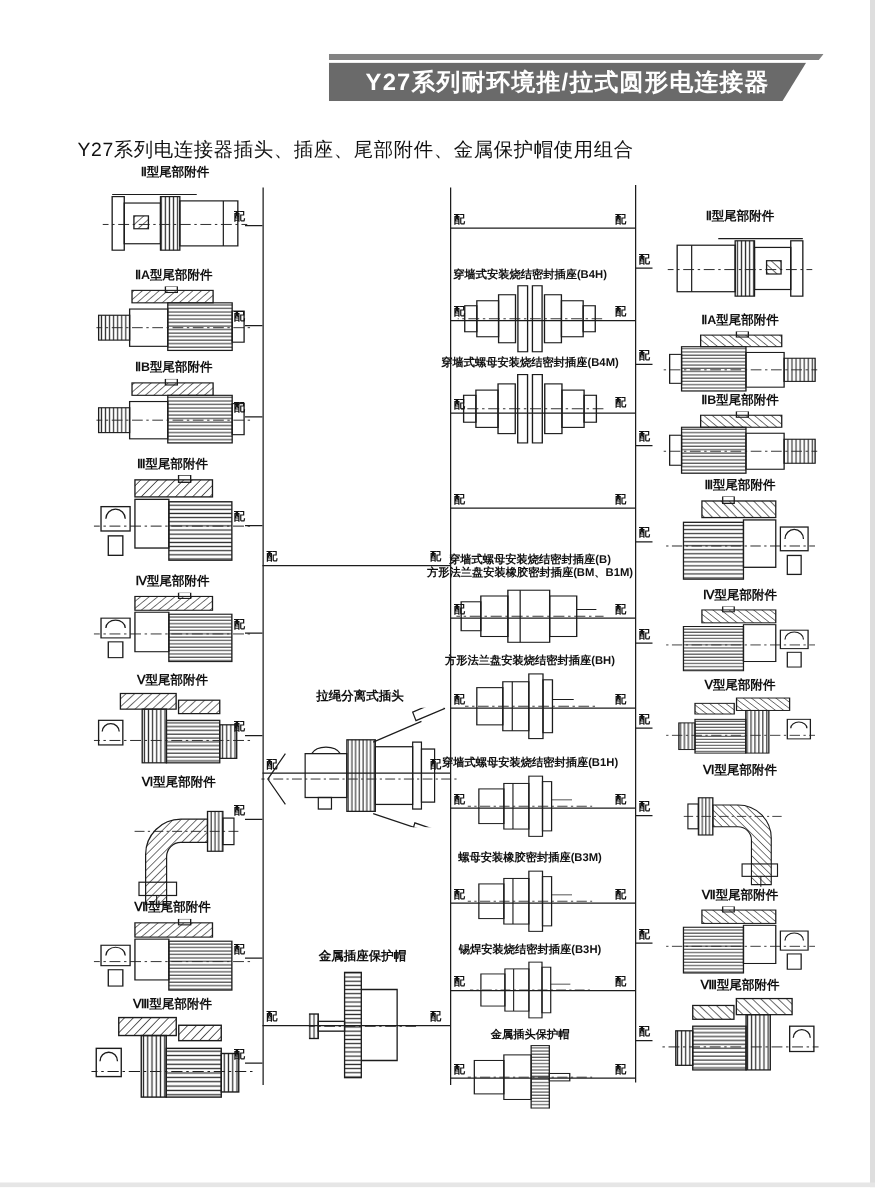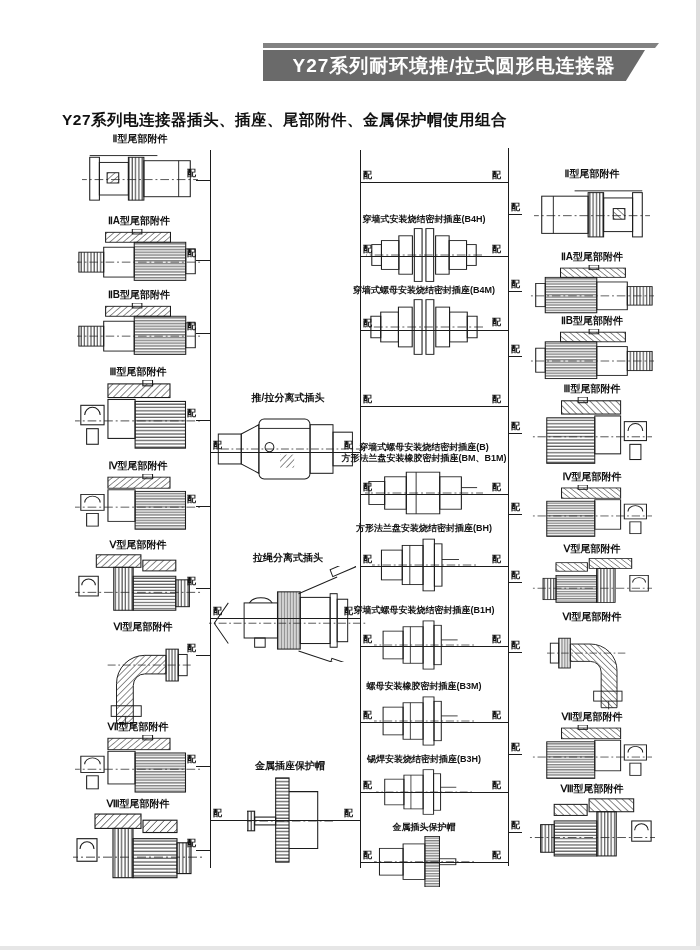--- a/index.html
+++ b/index.html
@@ -8,21 +8,21 @@
   
   .edge-r{position:absolute;right:0;top:0;width:4px;height:100%;background:#dedede;}
   .edge-b{position:absolute;left:0;bottom:0;width:100%;height:4px;background:#e6e6e6;}
   
   .banner-strip{position:absolute;left:263px;top:43px;width:396px;height:5px;background:#828282;
                 clip-path:polygon(0 0,100% 0,99% 100%,0 100%);}
   .banner-band{position:absolute;left:263px;top:50px;width:382px;height:31px;background:#6a6a6a;
                clip-path:polygon(0 0,100% 0,95% 100%,0 100%);
                display:flex;align-items:center;justify-content:center;}
   .banner-band span{color:#fff;font-size:19px;font-weight:bold;letter-spacing:1px;white-space:nowrap;}
-  .heading{position:absolute;left:62px;top:110px;font-size:15.5px;font-weight:bold;letter-spacing:0.5px;white-space:nowrap;}
+  .heading{position:absolute;left:62px;top:110px;font-size:15.5px;font-weight:normal;letter-spacing:0.5px;white-space:nowrap;}
   
   .item{position:absolute;text-align:center;}
   .lbl{font-size:10px;font-weight:bold;line-height:12px;white-space:nowrap;}
   .slbl{display:block;font-size:9px;font-weight:bold;line-height:11px;white-space:nowrap;}
   .fig{display:inline-block;margin-top:2px;}
   .mir{transform:scaleX(-1);}
   
   .bus{position:absolute;width:1px;background:#1c1c1c;}
   .branch{position:absolute;height:1px;background:#1c1c1c;}
   .mate{position:absolute;font-size:9px;font-weight:bold;line-height:10px;color:#111;}
@@ -234,26 +234,20 @@
         <use href="#s-t3"></use>
       </svg>
   </div>
   <div class="item" style="left:70px;top:798px;width:136px">
     <div class="lbl">Ⅷ型尾部附件</div>
     <svg class="fig" width="130" height="78" viewBox="0 0 130 76" preserveAspectRatio="none">
         <use href="#s-t5"></use>
       </svg>
   </div>
 
-  <div class="item" style="left:212px;top:392px;width:152px">
-    <div class="lbl">推/拉分离式插头</div>
-    <svg class="fig" width="150" height="86" viewBox="0 0 170 92" preserveAspectRatio="none">
-        <use href="#s-plugPP"></use>
-      </svg>
-  </div>
   <div class="item" style="left:208px;top:552px;width:160px">
     <div class="lbl">拉绳分离式插头</div>
     <svg class="fig" width="158" height="96" viewBox="0 0 180 104" preserveAspectRatio="none">
         <use href="#s-plugCord"></use>
       </svg>
   </div>
   <div class="item" style="left:210px;top:760px;width:160px">
     <div class="lbl">金属插座保护帽</div>
     <svg class="fig" width="86" height="94" viewBox="0 0 90 96" preserveAspectRatio="none">
         <use href="#s-capSock"></use>

